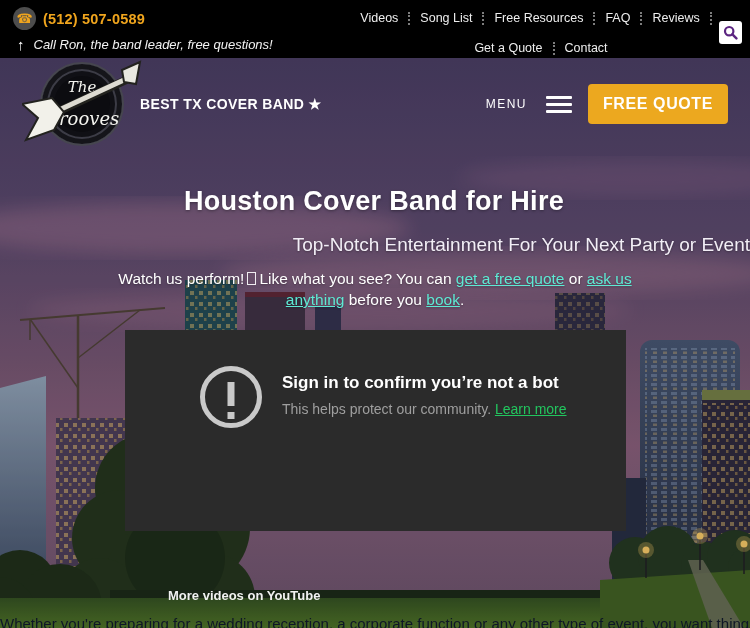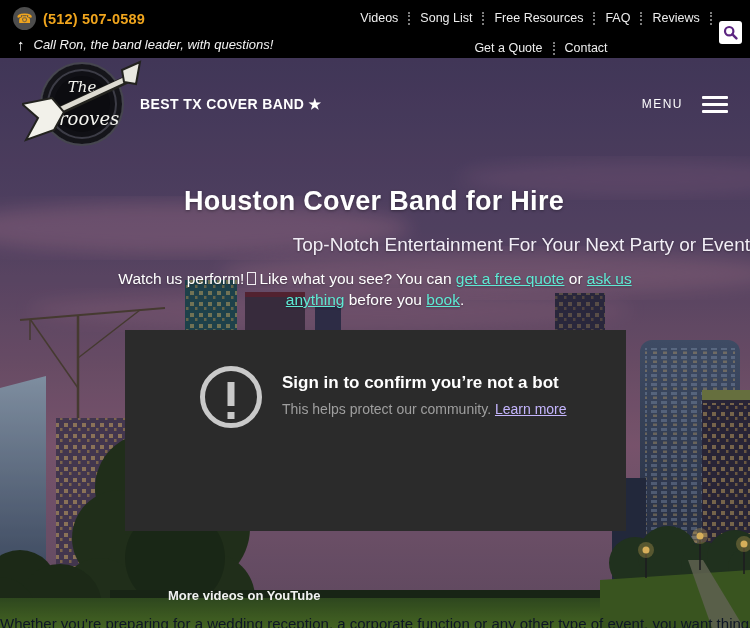--- a/index.html
+++ b/index.html
@@ -64,21 +64,21 @@
 
   
   .video-frame { position:absolute; left:125px; top:272px; width:501px; height:201px;
                  background:#2b2b2b; z-index:6; }
   .err-icon { position:absolute; left:75px; top:36px; width:62px; height:62px; border-radius:50%;
               border:5px solid #c9c9c9; }
   .err-bar { position:absolute; left:50%; top:11px; transform:translateX(-50%); width:7px; height:24px; background:#c9c9c9; }
   .err-dot { position:absolute; left:50%; top:41px; transform:translateX(-50%); width:7px; height:7px; background:#c9c9c9; }
   .err-title { position:absolute; left:157px; top:43px; color:#fff; font-size:17px; font-weight:bold; }
   .err-sub { position:absolute; left:157px; top:71px; color:#9f9f9f; font-size:14px; }
-  .err-sub a { color:#c4b5fd; text-decoration:underline; cursor:pointer; }
+  .err-sub a { color:#22c55e; text-decoration:underline; cursor:pointer; }
   .more-videos { position:absolute; left:43px; top:258px; color:#f1f1f1; font-size:13px; font-weight:bold; cursor:pointer; }
 
   
   .body-paragraph { position:absolute; top:557px; left:0; right:0; text-align:center; z-index:7;
                     color:#0e1626; font-size:15px; white-space:nowrap; }
 </style>
 </head>
 <body>
 
 <div class="page">
@@ -86,21 +86,21 @@
   <div class="topbar">
     <div class="phone-block">
       <div class="phone-row">
         <span class="phone-circle">
           <span class="phone-glyph">☎</span>
         </span>
         <span class="phone-number">(512) 507-0589</span>
       </div>
       <div class="note-row">
         <span class="up-arrow">↑</span>
-        <span class="note-text">Call Ron, the band leader, with questions!</span>
+        <span class="note-text">Call Ron, the band leader, free questions!</span>
       </div>
     </div>
 
     <nav class="topnav">
       <div class="nav-row">
         <a class="nav-link">Videos</a>
         <span class="navsep"></span>
         <a class="nav-link">Song List</a>
         <span class="navsep"></span>
         <a class="nav-link">Free Resources</a>
@@ -251,20 +251,21 @@
       <div class="tagline">BEST TX COVER BAND ★</div>
       <div class="header-right">
         <div class="menu-toggle">
           <span class="menu-label">MENU</span>
           <span class="hamburger">
             <span></span>
               <span></span>
               <span></span>
           </span>
         </div>
+        <button class="cta-btn">FREE QUOTE</button>
       </div>
     </header>
 
     <h1 class="hero-title">Houston Cover Band for Hire</h1>
     <h2 class="hero-subtitle">Top-Notch Entertainment For Your Next Party or Event</h2>
     <p class="hero-intro"><span>Watch us perform!</span><span class="tofu"></span><span>Like what you see? You can </span><a>get a free quote</a><span> or </span><a>ask us anything</a><span> before you </span><a>book</a><span>.</span></p>
 
     <div class="video-frame">
       <div class="err-icon">
         <span class="err-bar"></span>

